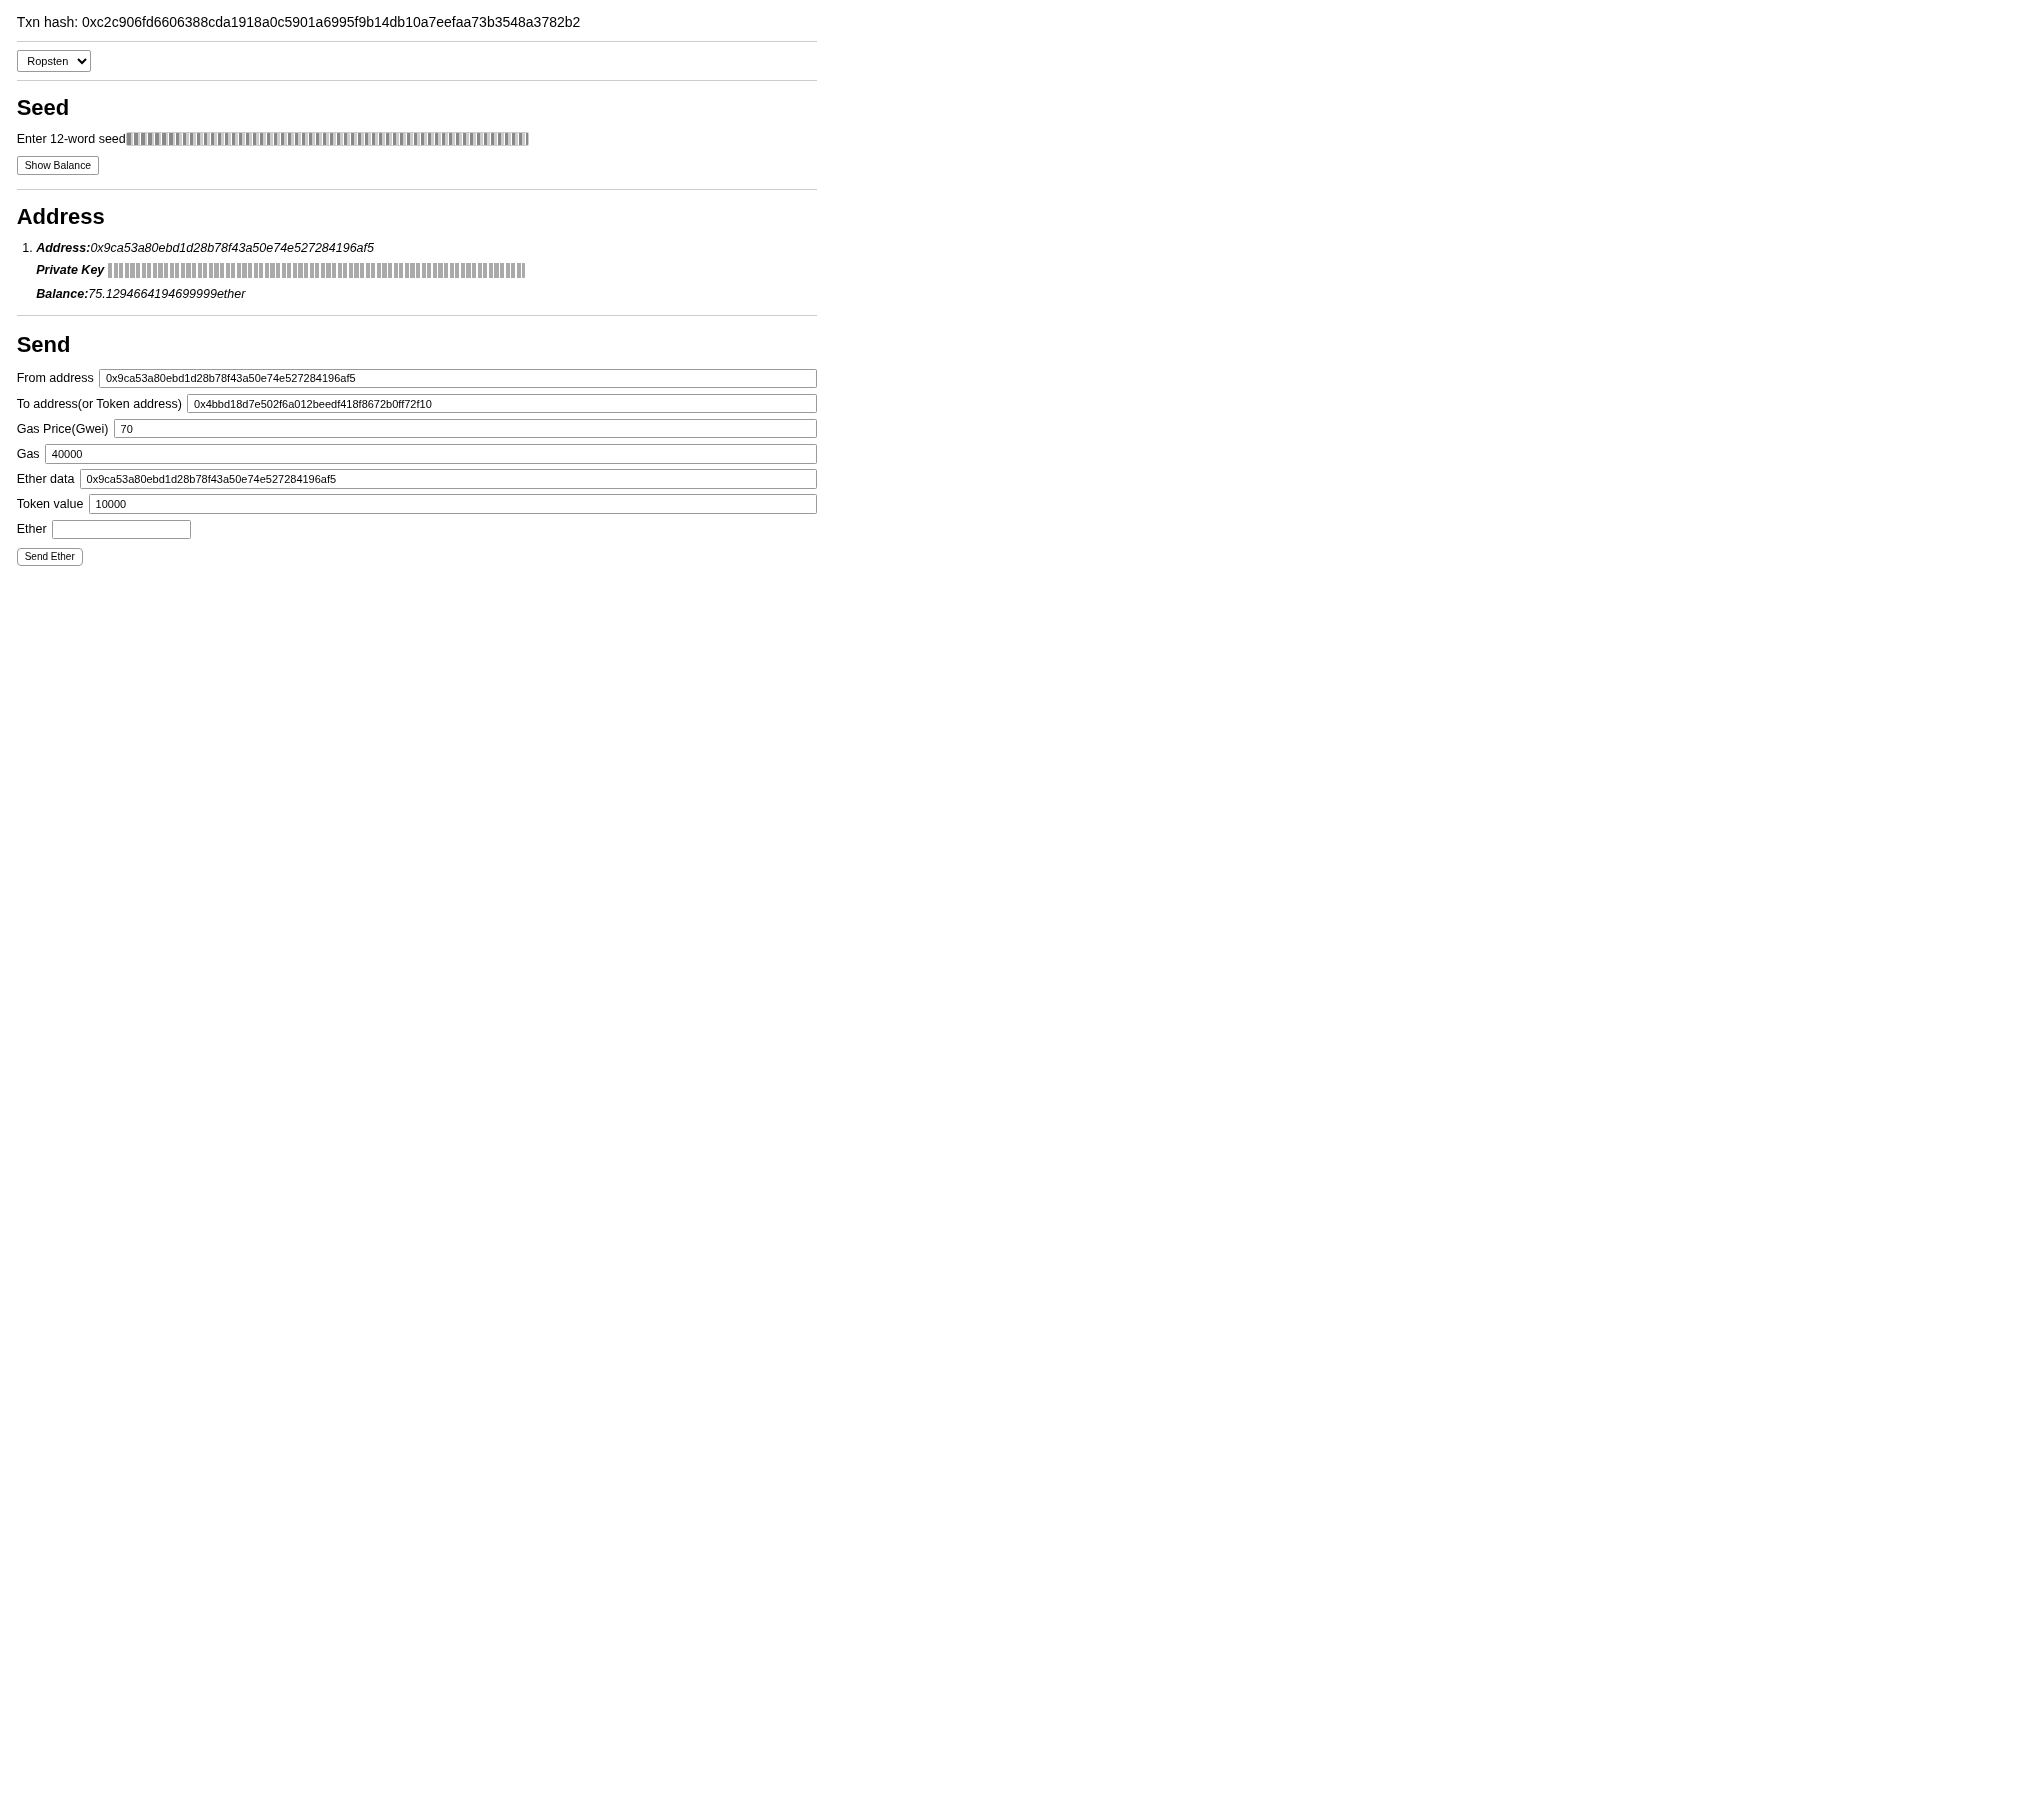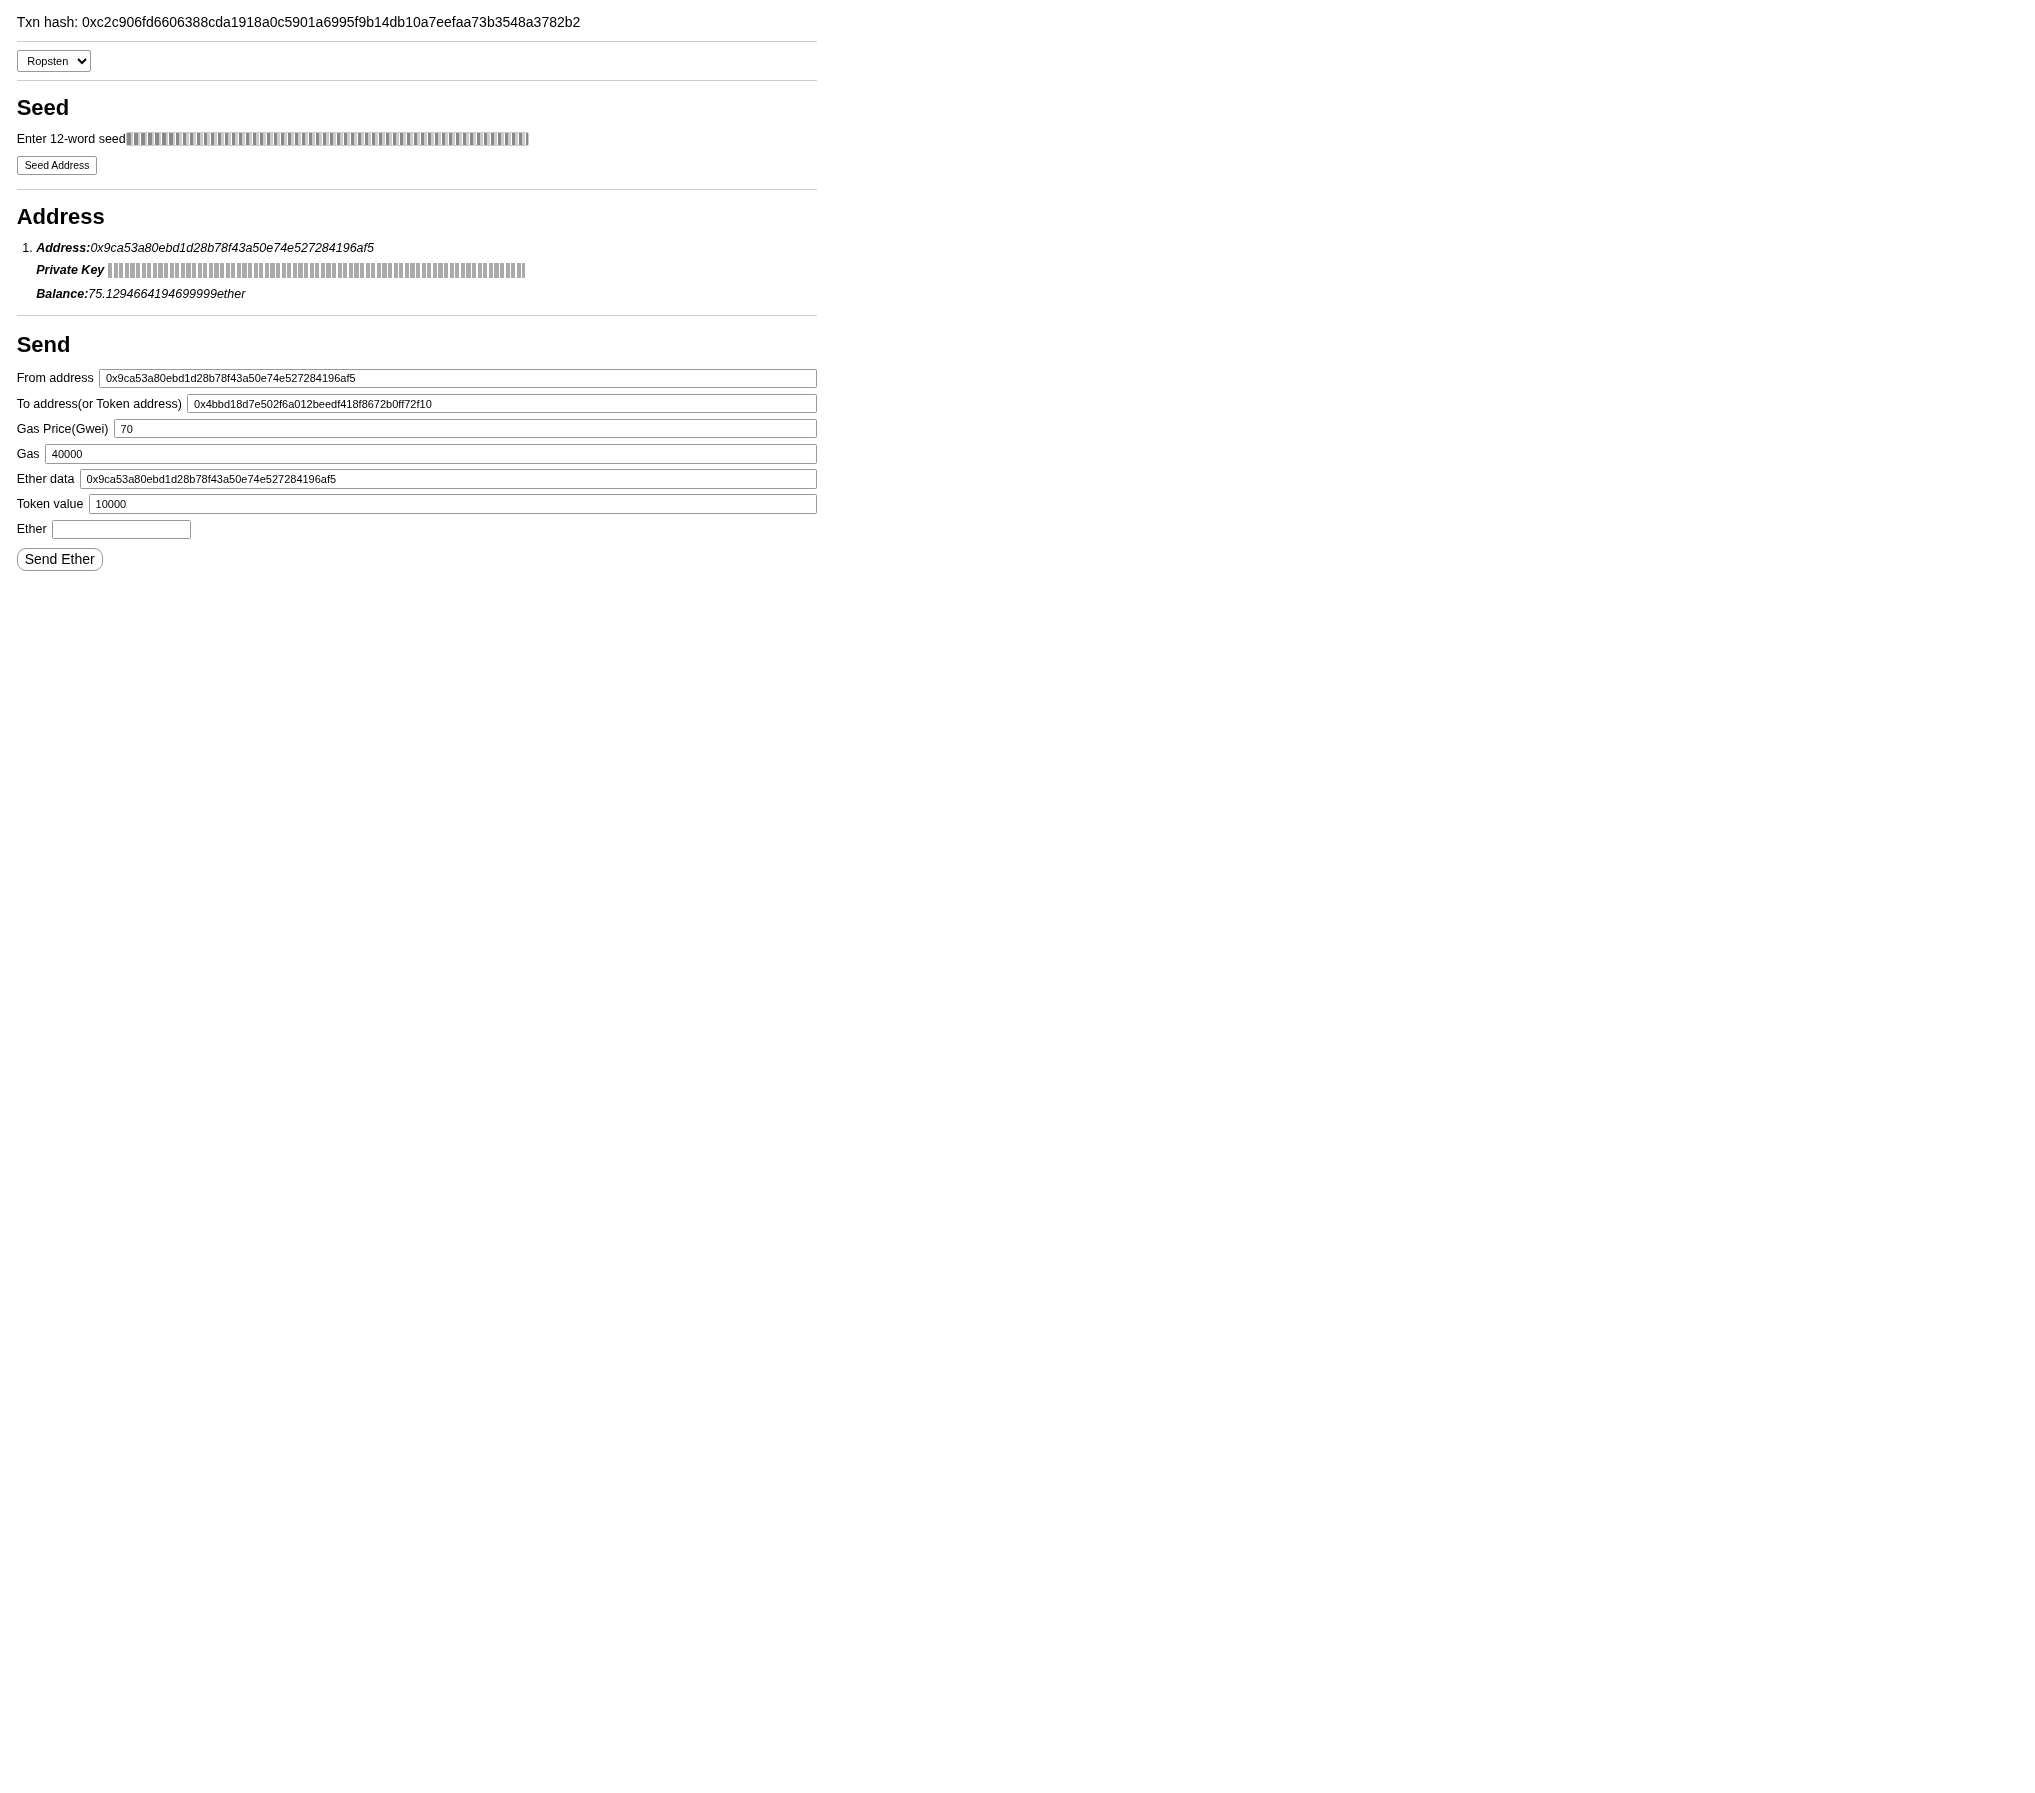--- a/index.html
+++ b/index.html
@@ -129,24 +129,24 @@
 
     .form-input-short {
       font-size: 11px;
       padding: 2.8px 5.6px;
       border: 0.7px solid #999;
       border-radius: 1.4px;
       width: 139px;
     }
 
     .send-btn {
-      font-size: 14px;
+      font-size: 10px;
       padding: 2.8px 7px;
       border: 0.7px solid #999;
-      border-radius: 9px;
+      border-radius: 4px;
       background: #fff;
       cursor: pointer;
       margin-top: 2.8px;
     }
 
     .ordered-list {
       list-style: decimal;
       padding-left: 19.5px;
     }
 
@@ -192,21 +192,21 @@
 <hr>
 
 <div class="section">
   <div class="section-title">Seed</div>
 
   <div class="seed-row">
     <span class="seed-label">Enter 12-word seed</span>
     <div class="seed-masked"></div>
   </div>
 
-  <button class="show-address-btn">Seed Address</button>
+  <button class="show-address-btn">Show Balance</button>
 </div>
 
 <hr>
 
 <div class="address-section section">
   <div class="section-title">Address</div>
 
   <ol class="ordered-list">
     <li>
       <div class="address-line">

